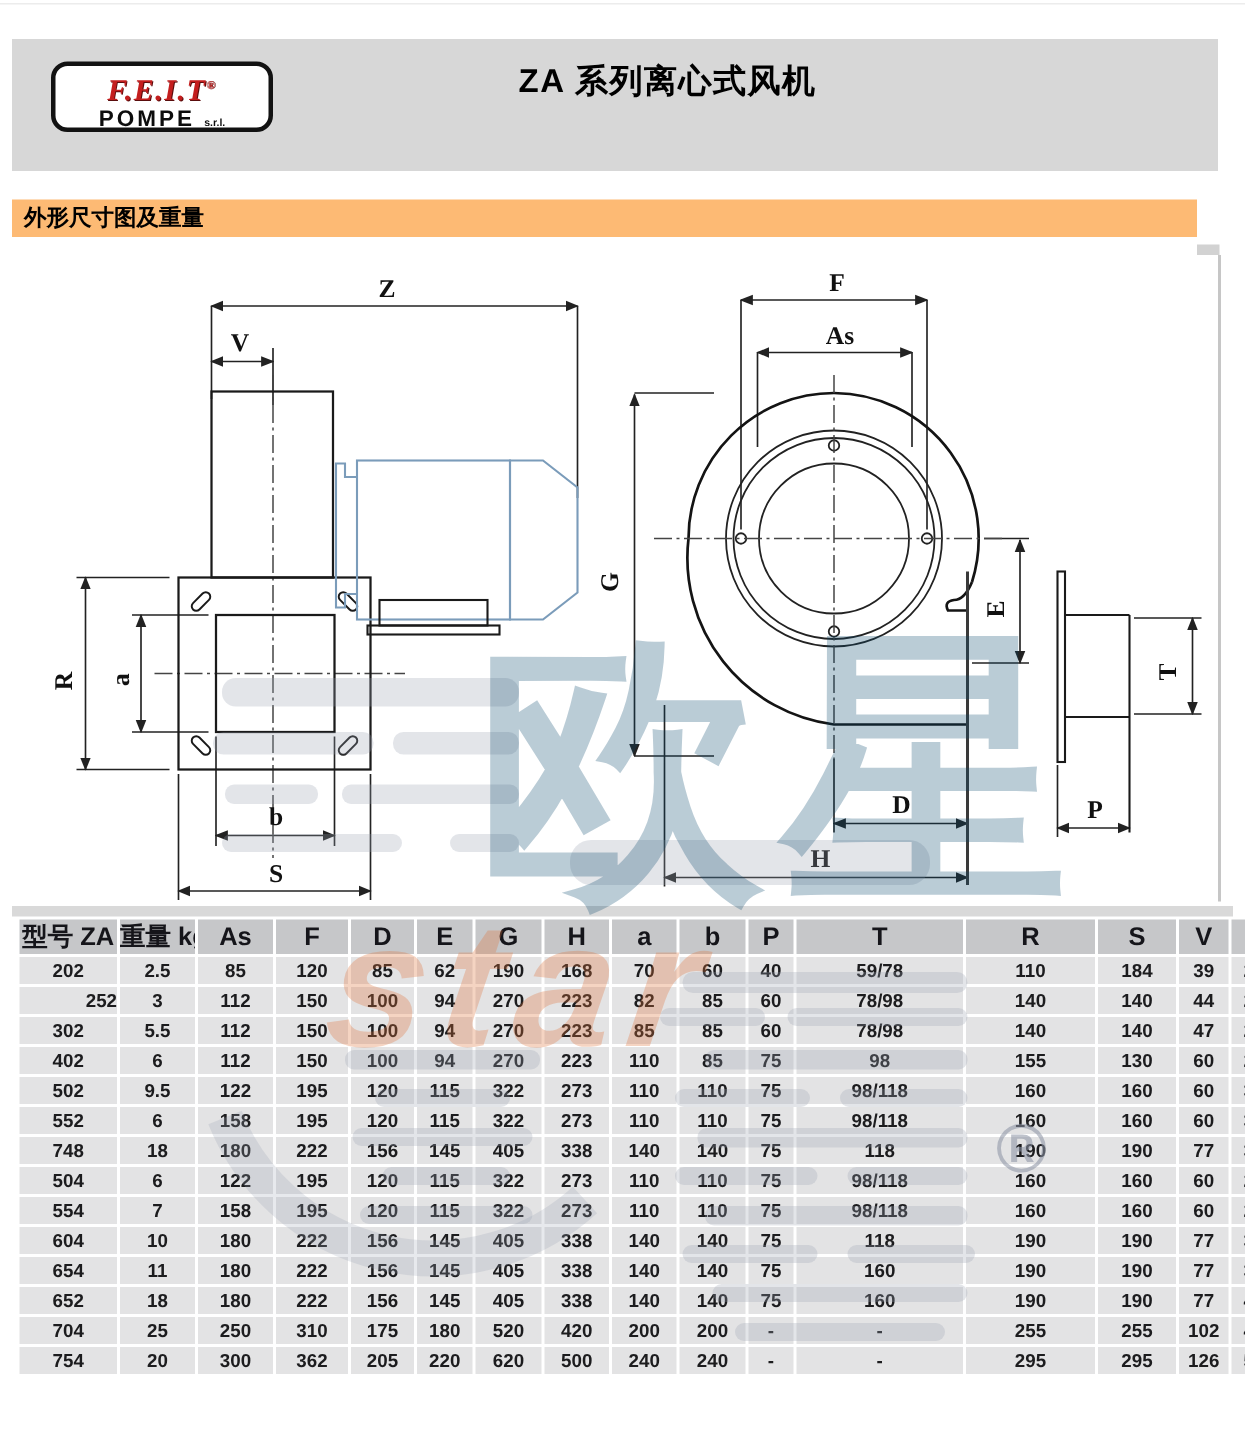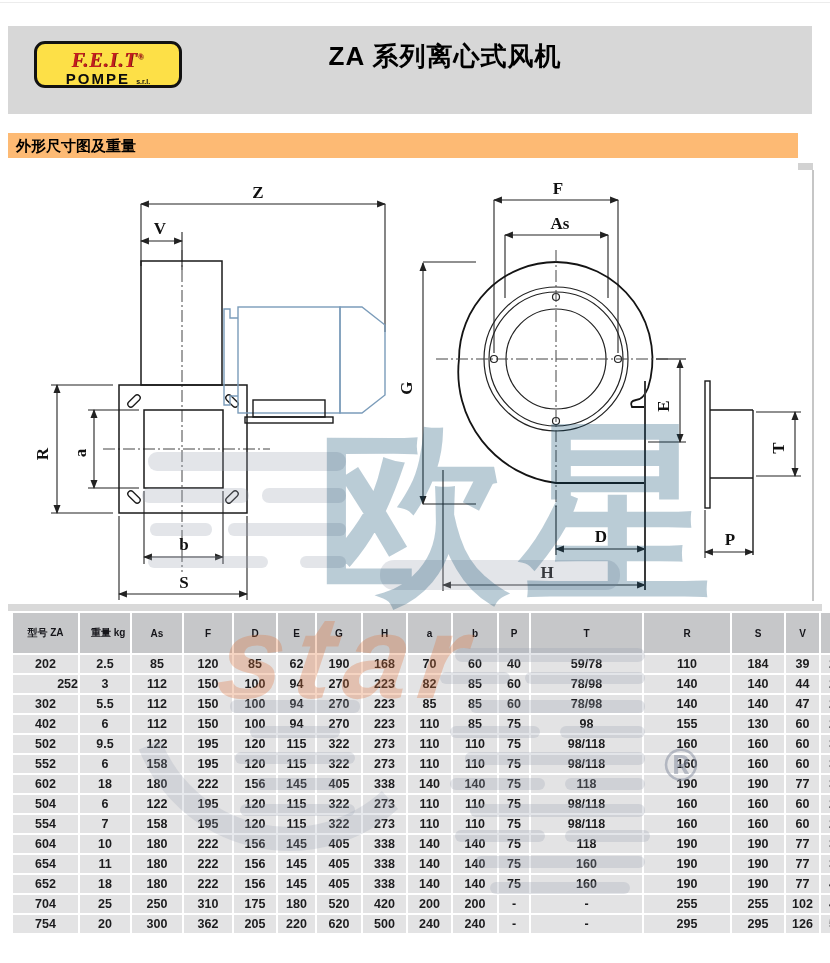--- a/index.html
+++ b/index.html
@@ -1,43 +1,43 @@
 <!DOCTYPE html>
 <html><head>
 <meta charset="utf-8">
 <style>
   html,body{margin:0;padding:0;}
   body{width:830px;height:963px;overflow:hidden;background:#fff;position:relative;
        font-family:"Liberation Sans",sans-serif;}
   .topline{position:absolute;top:2px;left:0;width:830px;height:1px;background:#ececec;}
   
   .band{position:absolute;left:8px;top:26px;width:804px;height:88px;background:#d7d7d7;}
-  .logo{position:absolute;left:26px;top:15px;width:148px;height:47px;background:#fde047;
+  .logo{position:absolute;left:26px;top:15px;width:148px;height:47px;background:#ffffff;
         border:3px solid #121212;border-radius:11px;text-align:center;box-sizing:border-box;}
   .logo-feit{font-family:"Liberation Serif",serif;font-weight:bold;font-style:italic;
         font-size:20px;color:#c41e1e;line-height:23px;margin-top:1px;letter-spacing:1px;
         text-shadow:0.6px 0.6px 0 #5a0d0d;}
   .logo-reg{font-size:8px;vertical-align:super;color:#c41e1e;}
   .logo-pompe{font-size:15px;font-weight:bold;letter-spacing:2px;line-height:13px;color:#0d0d0d;}
   .logo-srl{font-size:7px;letter-spacing:0;font-weight:bold;}
   .titles{position:absolute;left:190px;top:0;width:494px;height:88px;text-align:center;color:#000;}
-  .title-cn{margin-top:13px;font-size:26px;font-weight:bold;letter-spacing:1px;}
+  .title-cn{margin-top:13px;font-size:22px;font-weight:bold;letter-spacing:1px;}
   .title-en{font-family:"Liberation Serif",serif;font-size:18px;font-weight:bold;margin-top:5px;}
   
   .section{position:absolute;left:8px;top:133px;width:790px;height:25px;background:#fdba74;
         font-size:15px;font-weight:bold;line-height:25px;padding-left:8px;box-sizing:border-box;color:#000;}
   .notch{position:absolute;left:798px;top:163px;width:15px;height:18px;background:#d2d2d2;}
   
   .panel{position:absolute;left:8px;top:170px;width:804px;height:431px;background:#fff;
         border-right:2px solid #c6c6c6;z-index:10;}
   .graystrip{position:absolute;left:8px;top:604px;width:814px;height:7px;background:#d9d9d9;}
   
   .tblwrap{position:absolute;left:11px;top:611px;width:819px;z-index:20;}
   table{border-collapse:separate;border-spacing:2px;table-layout:fixed;width:819px;}
-  th{background:#c6c7c9;font-size:10px;font-weight:bold;height:18px;padding:11px;
+  th{background:#c6c7c9;font-size:17px;font-weight:bold;height:18px;padding:0;
      text-align:center;color:#15151a;white-space:nowrap;overflow:hidden;}
   td{background:#e3e3e4;font-size:12.5px;font-weight:bold;height:18px;padding:0;
      text-align:center;color:#1c1c1e;white-space:nowrap;}
   td.ovl{text-align:right;text-indent:-12px;overflow:visible;}
   
   .wm{position:absolute;left:0;top:0;width:830px;height:963px;pointer-events:none;z-index:40;}
   .wm-cn{position:absolute;left:318px;top:418px;font-size:192px;font-weight:900;line-height:1;
          color:#0c4a6e;opacity:.28;letter-spacing:10px;font-family:"Liberation Sans",sans-serif;}
   .wm-en{position:absolute;left:220px;top:598px;font-size:118px;font-weight:bold;font-style:italic;
          line-height:1;color:#e0733a;opacity:.30;letter-spacing:10px;transform:skewX(-8deg);
@@ -349,21 +349,21 @@
           <td>110</td>
           <td>110</td>
           <td>75</td>
           <td>98/118</td>
           <td>160</td>
           <td>160</td>
           <td>60</td>
           <td>318</td>
         </tr>
         <tr>
-          <td>602</td>
+          <td>748</td>
           <td>18</td>
           <td>180</td>
           <td>222</td>
           <td>156</td>
           <td>145</td>
           <td>405</td>
           <td>338</td>
           <td>140</td>
           <td>140</td>
           <td>75</td>

